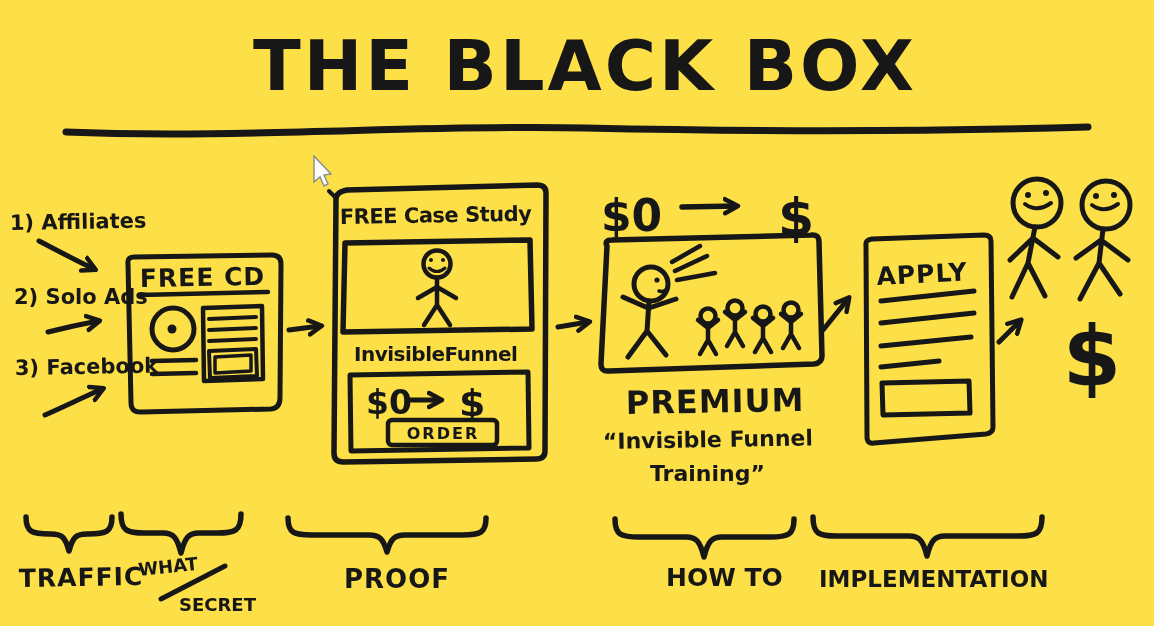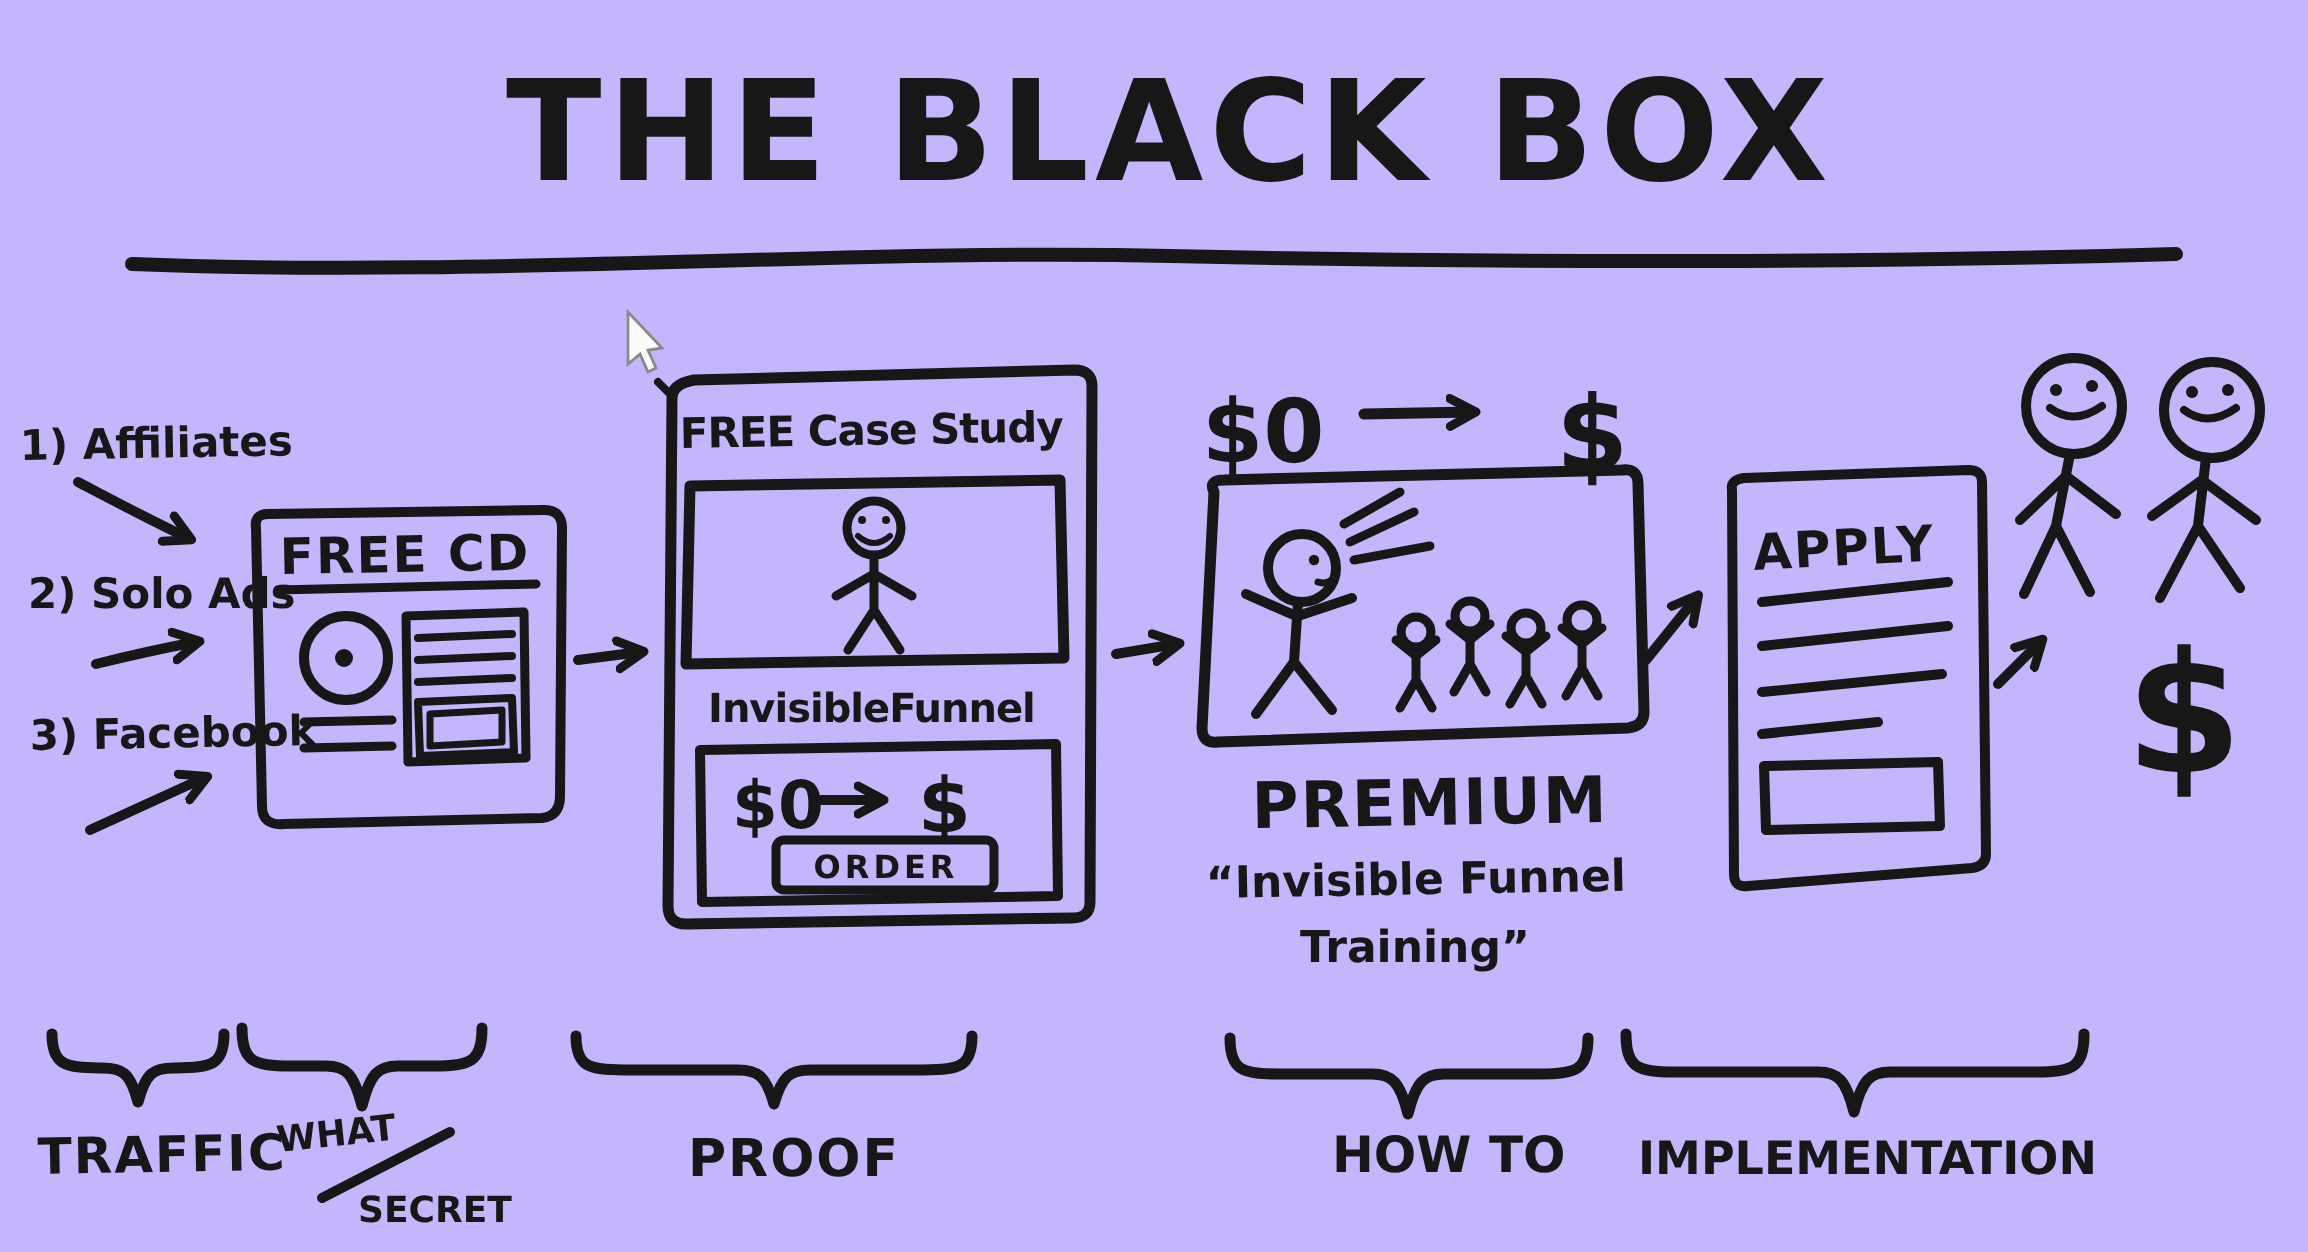--- a/index.html
+++ b/index.html
@@ -1,16 +1,16 @@
 <!DOCTYPE html>
 <html><head>
 <meta charset="utf-8">
 <style>
   html,body{margin:0;padding:0;background:#fcfaf9;}
-  .stage{position:relative;width:1154px;height:626px;background:#c4b5fd;overflow:hidden;}
+  .stage{position:relative;width:1154px;height:626px;background:#fde047;overflow:hidden;}
   svg{position:absolute;inset:0;}
   .ln{fill:none;stroke:#171717;stroke-linecap:round;stroke-linejoin:round;}
   .fl{fill:#171717;stroke:none;}
   .t{font-family:"DejaVu Sans","Liberation Sans",sans-serif;font-weight:bold;fill:#171717;stroke:none;}
 </style>
 </head>
 <body>
 
 <div class="stage">
 <svg viewBox="0 0 1154 626" width="1154" height="626">

